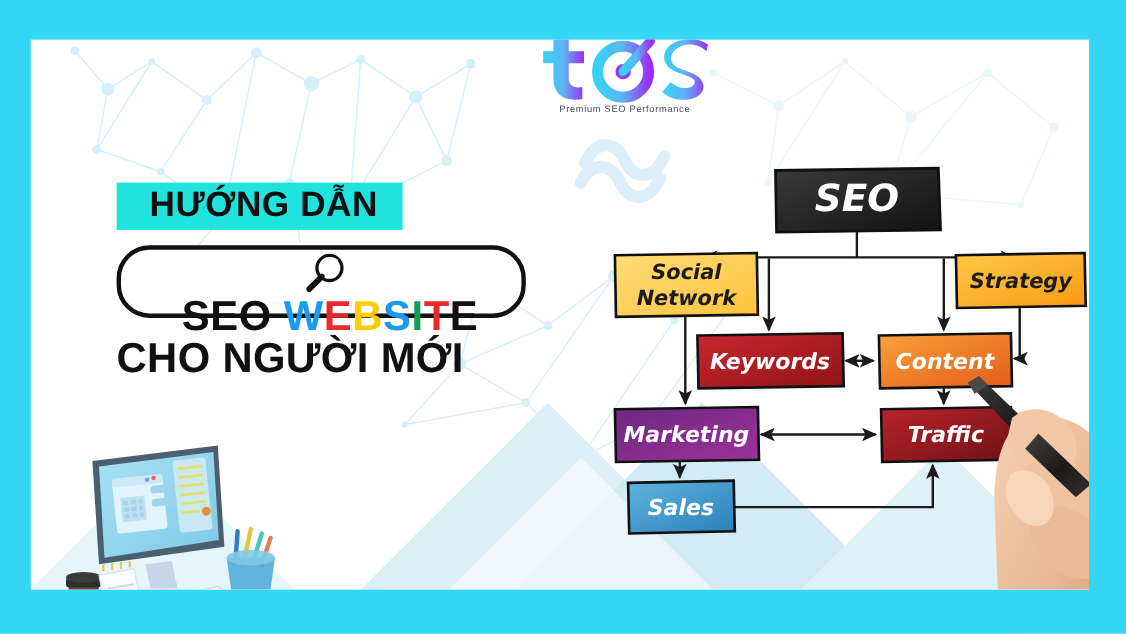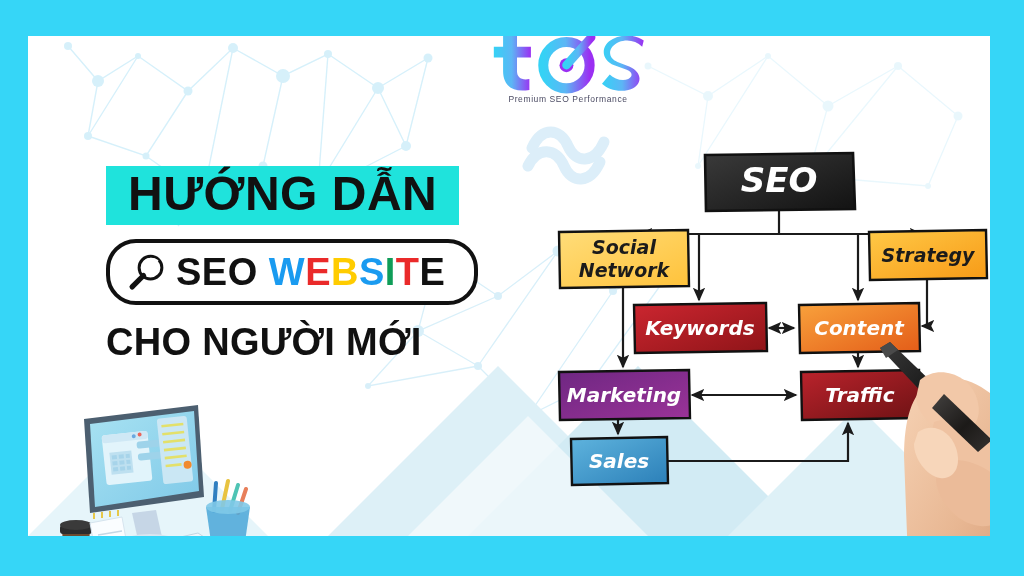--- a/index.html
+++ b/index.html
@@ -40,35 +40,36 @@
     font-size:8.5px; letter-spacing:.6px; color:#4b4b63;
     margin-top:-4px; font-family:"Liberation Sans", sans-serif;
   }
 
   
   .headline { position:absolute; left:78px; top:130px; width:400px; }
   .hl-1-wrap { display:flex; }
   .hl-1 {
     background:#1FE3DC;
     color:#111;
-    font-size:48px; font-weight:bold;
+    font-size:32px; font-weight:bold;
     letter-spacing:.5px;
-    padding:3px 22px 6px 22px;
+    padding:3px 22px 6px 30px;
     line-height:1.05;
     display:inline-block;
   }
   .search-box {
     margin-top:14px;
     border:4px solid #111;
     border-radius:30px;
     height:66px;
     width:372px;
     display:flex; align-items:center;
     padding-left:16px;
     background:#fff;
+    flex-direction:column;
   }
   .mag-icon { width:42px; height:42px; flex:0 0 42px; margin-right:8px; }
   .seo-text {
     font-size:38px; font-weight:bold; letter-spacing:.5px;
     white-space:nowrap; line-height:1;
   }
   .seo-text .sp { display:inline-block; width:11px; }
   .hl-3 {
     margin-top:16px;
     font-size:38px; font-weight:bold; color:#111;

